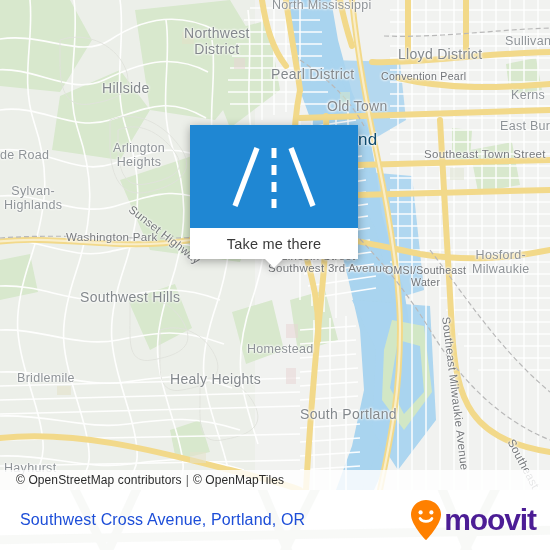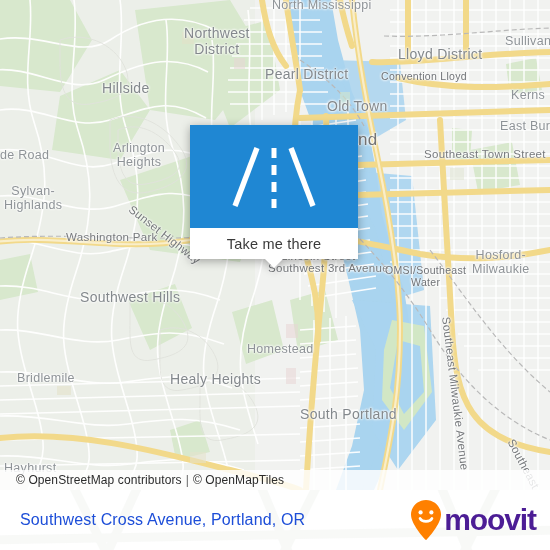--- a/index.html
+++ b/index.html
@@ -34,21 +34,21 @@
     font-family: "Liberation Sans", sans-serif;
     white-space: nowrap;
     letter-spacing: .3px;
     pointer-events: none;
     text-shadow: 0 0 3px #fff, 0 0 3px #fff, 0 0 2px #fff;
   }
   .lbl.place   { font-size: 12.5px; color: #8e9397; }
   .lbl.placeL  { font-size: 14px;   color: #83888c; }
   .lbl.street  { font-size: 11.5px; color: #76797c; }
   .lbl.poi     { font-size: 10.5px; color: #6f7276; }
-  .lbl.city    { font-size: 17px;   color: #737373; }
+  .lbl.city    { font-size: 17px;   color: #0c4a6e; }
   .lbl.two     { line-height: 1.12; text-align: center; }
 
   
   .attrib {
     position: absolute;
     left: 0; top: 470px;
     width: 550px; height: 20px;
     background: rgba(255,255,255,.82);
     display: flex; align-items: center;
     padding-left: 16px;
@@ -370,22 +370,22 @@
     </svg>
 
     <div id="labels">
         <div class="lbl place" style="left: 272px; top: -2px;">North Mississippi</div>
         <div class="lbl placeL two" style="left: 184px; top: 26px;">
           <div>Northwest</div>
           <div>District</div>
         </div>
         <div class="lbl placeL" style="left: 398px; top: 46px;">Lloyd District</div>
         <div class="lbl place" style="left: 505px; top: 34px;">Sullivan's</div>
-        <div class="lbl placeL" style="left: 265px; top: 66px;">Pearl District</div>
-        <div class="lbl poi" style="left: 381px; top: 70px;">Convention Lloyd</div>
+        <div class="lbl placeL" style="left: 271px; top: 66px;">Pearl District</div>
+        <div class="lbl poi" style="left: 381px; top: 70px;">Convention Pearl</div>
         <div class="lbl placeL" style="left: 102px; top: 80px;">Hillside</div>
         <div class="lbl place" style="left: 511px; top: 88px;">Kerns</div>
         <div class="lbl placeL" style="left: 327px; top: 98px;">Old Town</div>
         <div class="lbl place" style="left: 500px; top: 119px;">East Burn</div>
         <div class="lbl place" style="left: 0px; top: 148px;">de Road</div>
         <div class="lbl place two" style="left: 113px; top: 141px;">
           <div>Arlington</div>
           <div>Heights</div>
         </div>
         <div class="lbl city" style="left: 358px; top: 130px;">nd</div>

